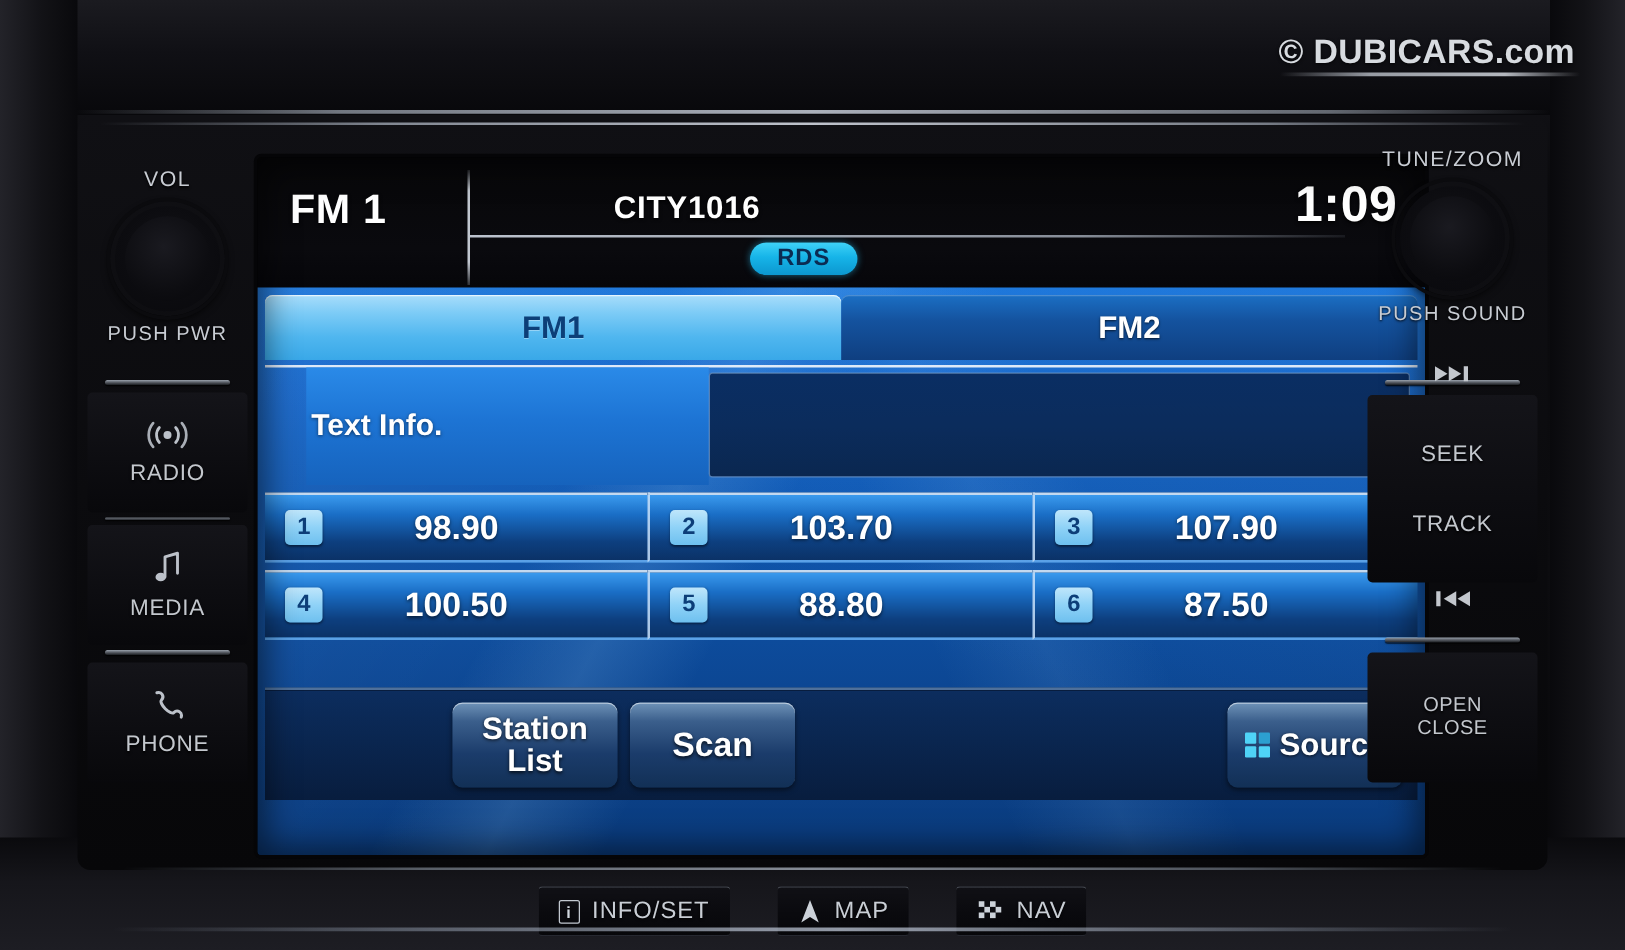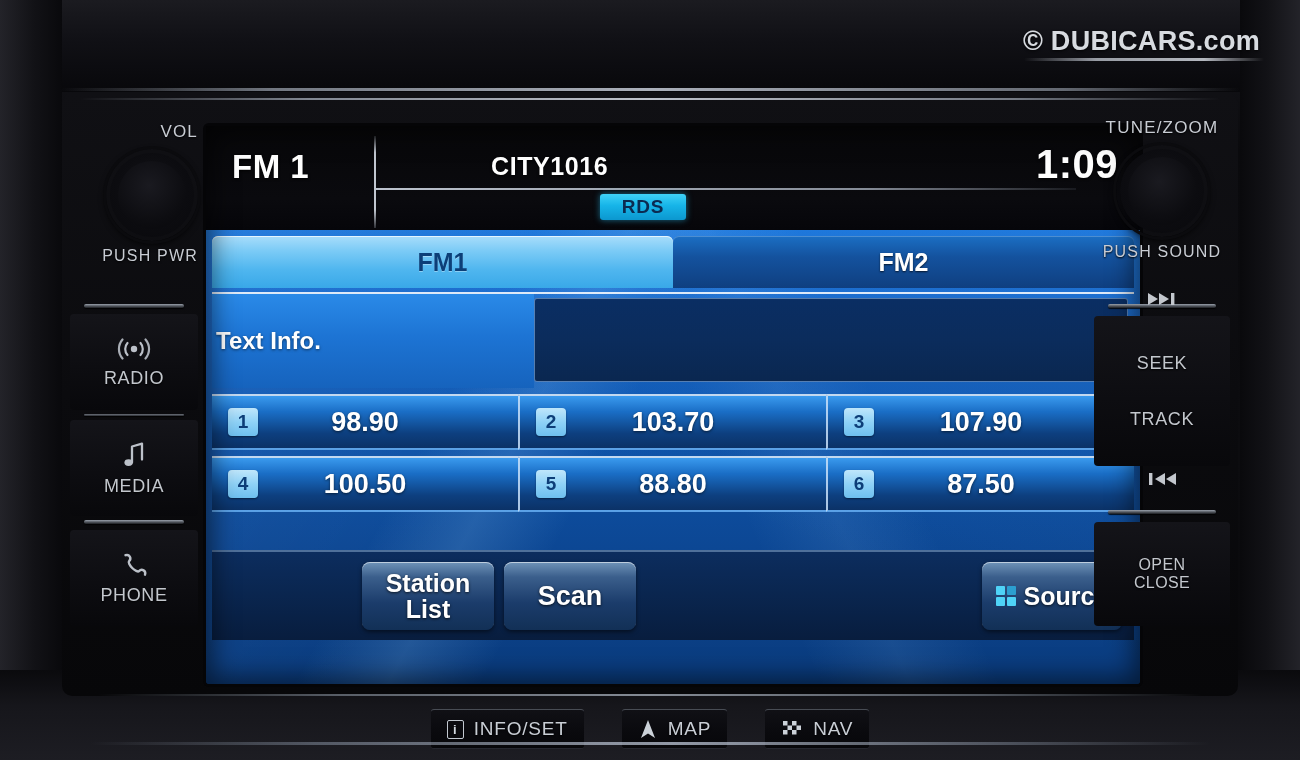--- a/index.html
+++ b/index.html
@@ -148,21 +148,21 @@
     position:absolute; left:285px; top:26px;
     color:#fff; font-size:25px; font-weight:bold; letter-spacing:.6px;
     text-shadow:0 1px 3px rgba(0,0,0,.9);
   }
   #hdr-hdiv{
     position:absolute; left:170px; top:62px; width:700px; height:2px;
     background:linear-gradient(90deg,rgba(220,228,240,.85) 0%,rgba(200,210,225,.65) 70%,rgba(160,172,190,.1) 100%);
   }
   #rds-badge{
     position:absolute; left:394px; top:68px;
-    min-width:86px; height:26px; border-radius:3px;
+    min-width:86px; height:26px; border-radius:13px;
     background:linear-gradient(180deg,#3fd2f7 0%,#16b4e8 45%,#0c97cf 100%);
     color:#0b2b52; font-size:19px; font-weight:bold; letter-spacing:.8px;
     display:flex; align-items:center; justify-content:center;
     padding:0 12px;
     box-shadow:0 0 6px rgba(40,190,240,.55);
   }
   #hdr-clock{
     position:absolute; right:22px; top:16px;
     color:#fff; font-size:40px; font-weight:bold; letter-spacing:.5px;
     text-shadow:0 1px 3px rgba(0,0,0,.9);
@@ -213,20 +213,21 @@
   #textinfo-row{
     position:absolute; left:6px; top:62px; width:922px; height:96px;
     display:flex;
     border-top:2px solid rgba(255,255,255,.85);
   }
   #textinfo-label{
     width:322px; display:flex; align-items:center; padding-left:4px;
     color:#fff; font-size:24px; font-weight:bold;
     text-shadow:0 1px 3px rgba(0,0,0,.55);
     background:linear-gradient(180deg,#2a8ae8 0%,#1d74d4 45%,#1663bd 100%);
+    margin-left:33px;
   }
   #textinfo-display{
     flex:1; margin:4px 6px 6px 0;
     background:linear-gradient(180deg,#0a2e63 0%,#0b2c5c 50%,#0a2750 100%);
     border:1px solid rgba(150,195,245,.55);
     border-radius:3px;
   }
 
   
   #presets{
@@ -346,21 +347,21 @@
   <div id="dash-bottom"></div>
 
   <div id="watermark">© DUBICARS.com</div>
   <div id="wm-underline"></div>
 
   <div id="head-unit">
     <div id="hu-chrome-top"></div>
 
     <div id="keys-left">
 
-      <div class="knob-wrap" style="top:4px;align-items:flex-end;">
+      <div class="knob-wrap" style="top:16px;">
         <div class="knob-cap">VOL</div>
         <div class="knob"></div>
         <div class="knob-cap" style="font-size:16px;">PUSH PWR</div>
       </div>
 
       <div class="key-sep" style="top:186px;"></div>
 
       <div class="keyblock" style="top:196px; height:96px;">
         <span class="key-icon">
           <svg width="36" height="24" viewBox="0 0 36 24">

